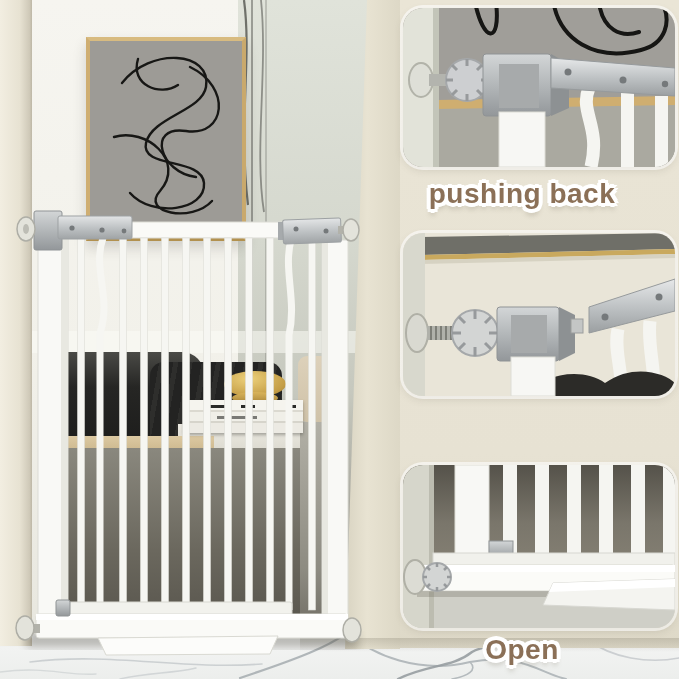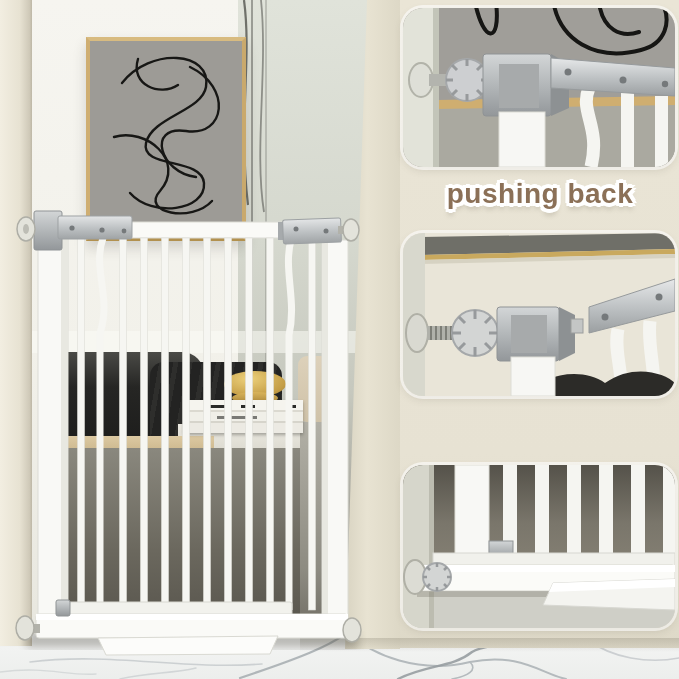--- a/index.html
+++ b/index.html
@@ -47,21 +47,21 @@
     clip-path:polygon(27px 0,60px 0,60px 649px,5px 649px);}
   .side-bg{left:400px;top:0;width:279px;height:648px;z-index:4;
     background:linear-gradient(180deg,#eae5d6 0%,#e7e2d3 70%,#ded9c8 100%);}
   .base-shadow{left:300px;top:638px;width:379px;height:14px;z-index:4;
     background:linear-gradient(180deg,rgba(100,95,78,.22),rgba(100,95,78,0));}
   .gate-svg{left:0;top:0;z-index:5;}
   
   .panel{left:403px;width:272px;border-radius:20px;overflow:hidden;z-index:6;
     box-shadow:0 0 0 3px rgba(255,255,255,.6),0 3px 8px rgba(90,85,65,.18);}
   .p-svg{display:block;}
-  .caption{left:402px;width:276px;text-align:center;z-index:7;
+  .caption{left:384px;width:276px;text-align:center;z-index:7;
     font-weight:bold;font-size:28px;letter-spacing:.5px;color:#8b7057;
     text-shadow:-3px -3px 0 #fff,3px -3px 0 #fff,-3px 3px 0 #fff,3px 3px 0 #fff,
       -4px 0 0 #fff,4px 0 0 #fff,0 -4px 0 #fff,0 4px 0 #fff,0 6px 5px rgba(110,100,80,.35);}
 </style>
 </head>
 <body>
 
 <div class="stage">
 
   <div class="abs wall-white"></div>
@@ -369,14 +369,15 @@
           <line x1="41" y1="119" x2="44" y2="122"></line>
             <line x1="27" y1="119" x2="24" y2="122"></line>
           <line x1="27" y1="105" x2="24" y2="102"></line>
             <line x1="41" y1="105" x2="44" y2="102"></line>
         </g>
       </g>
       <polygon points="150,118 272,114 272,145 140,140" fill="#f4f4f0" stroke="#d8d8d2"></polygon>
       <polygon points="150,118 272,114 272,122 146,127" fill="#ffffff"></polygon>
     </svg>
   </div>
+  <div class="abs caption" style="top:634px;">Open</div>
 
 </div>
 
 </body></html>

